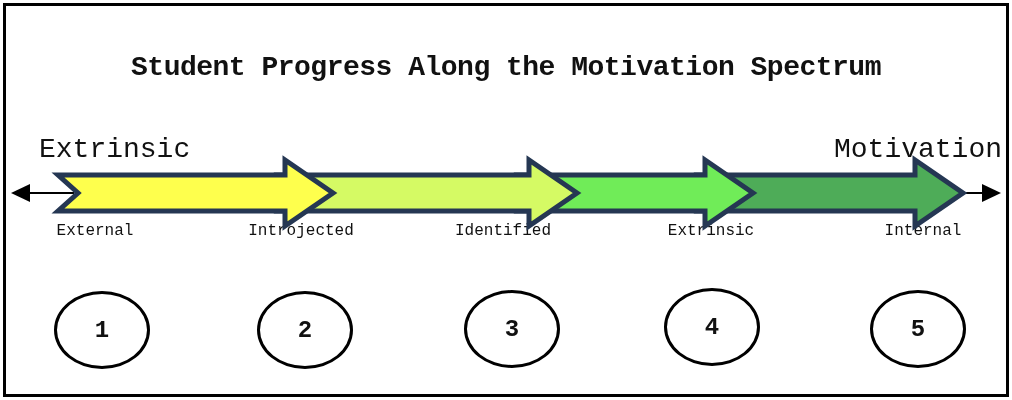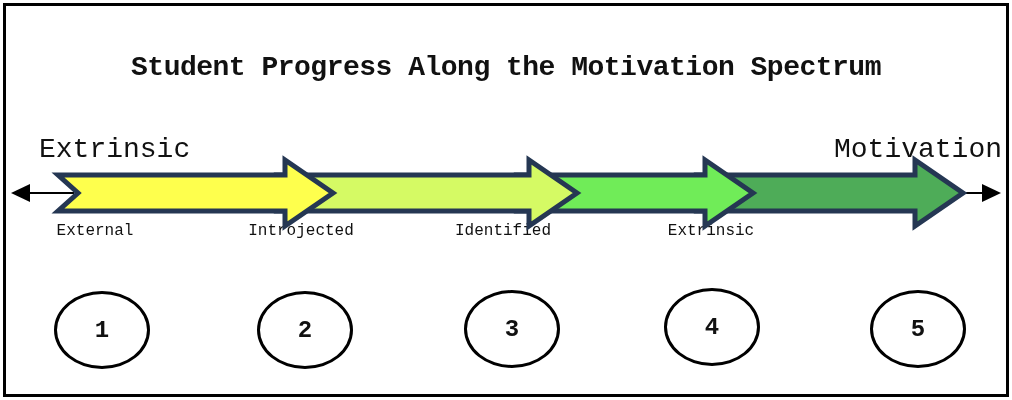--- a/index.html
+++ b/index.html
@@ -82,20 +82,21 @@
 
   <div class="title">Student Progress Along the Motivation Spectrum</div>
 
   <div class="pole pole-left">Extrinsic</div>
   <div class="pole pole-right">Motivation</div>
 
   <div class="stage-label" style="left:95px;">External</div>
   <div class="stage-label" style="left:301px;">Introjected</div>
   <div class="stage-label" style="left:503px;">Identified</div>
   <div class="stage-label" style="left:711px;">Extrinsic</div>
+  <div class="stage-label" style="left:923px;">Internal</div>
 
   <div class="num-circle" style="left:54px;  top:291px;">
     <span>1</span>
   </div>
   <div class="num-circle" style="left:257px; top:291px;">
     <span>2</span>
   </div>
   <div class="num-circle" style="left:464px; top:290px;">
     <span>3</span>
   </div>

